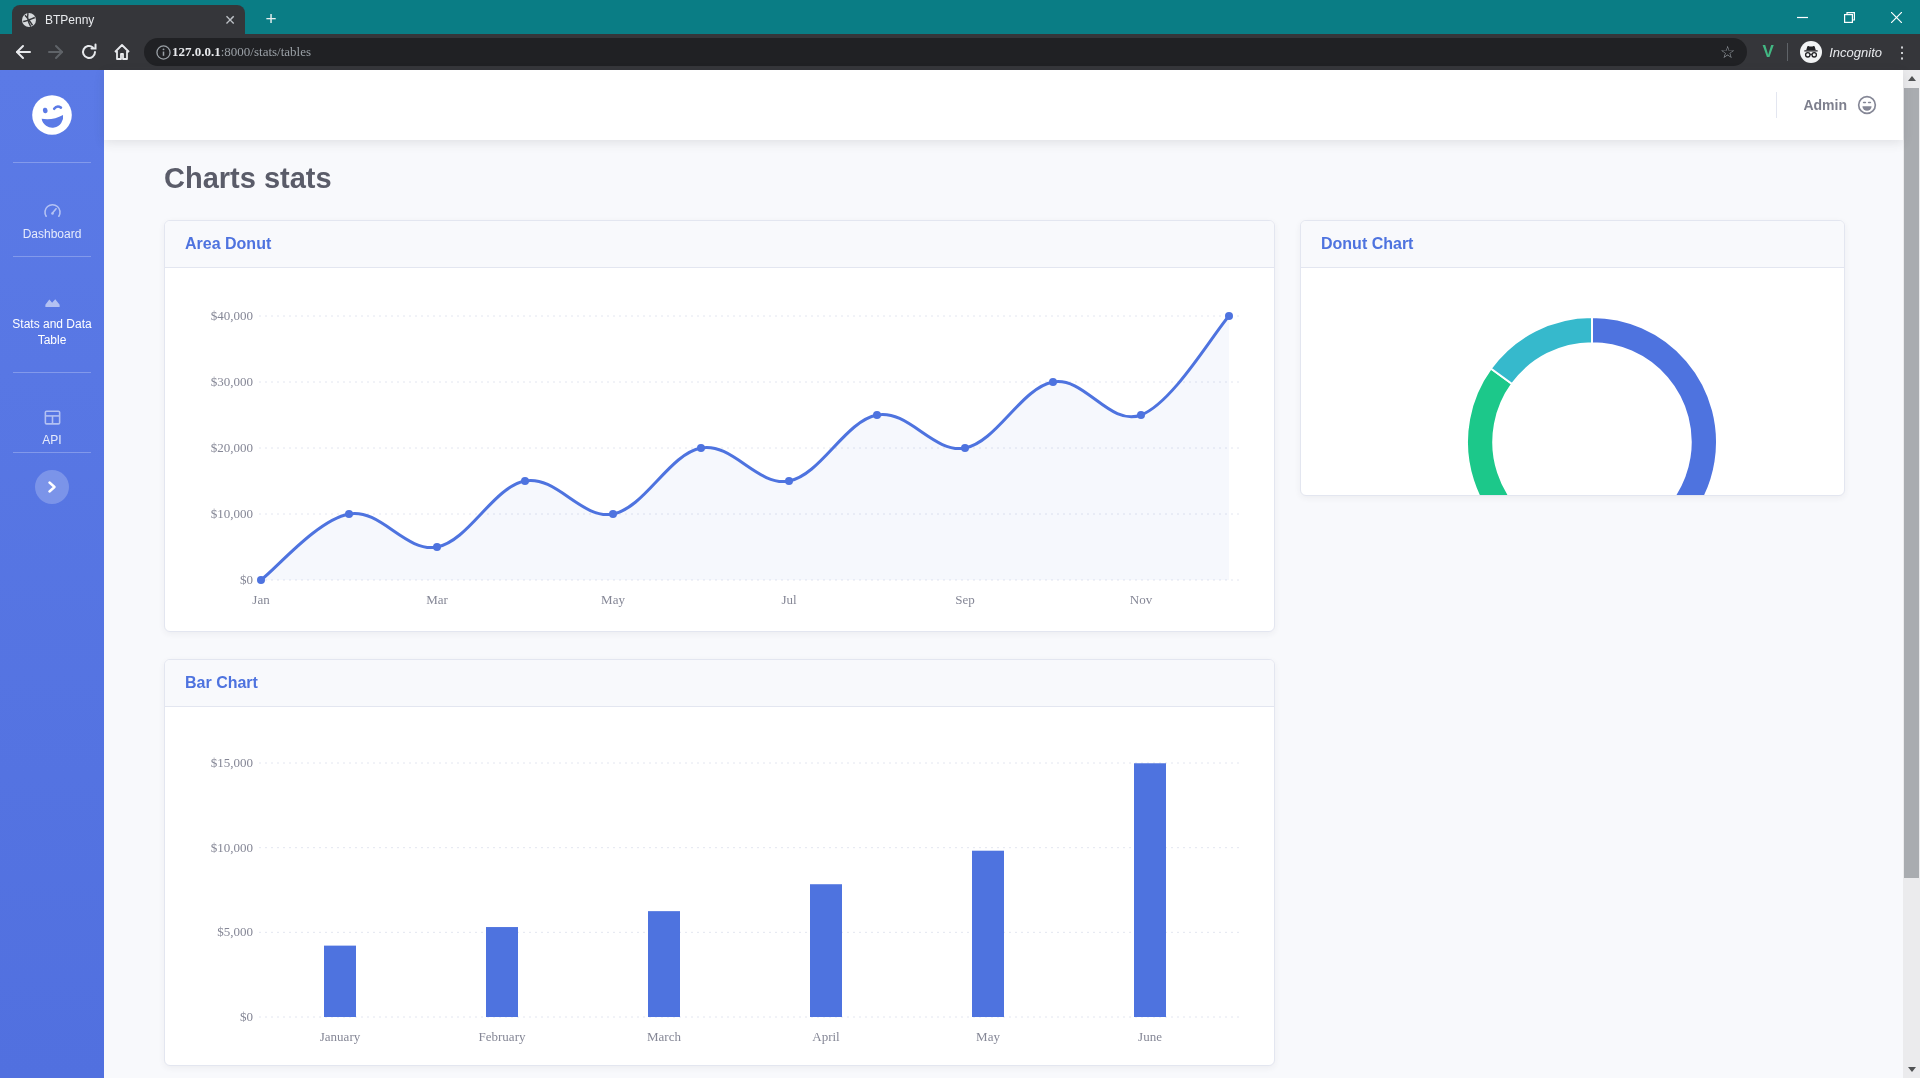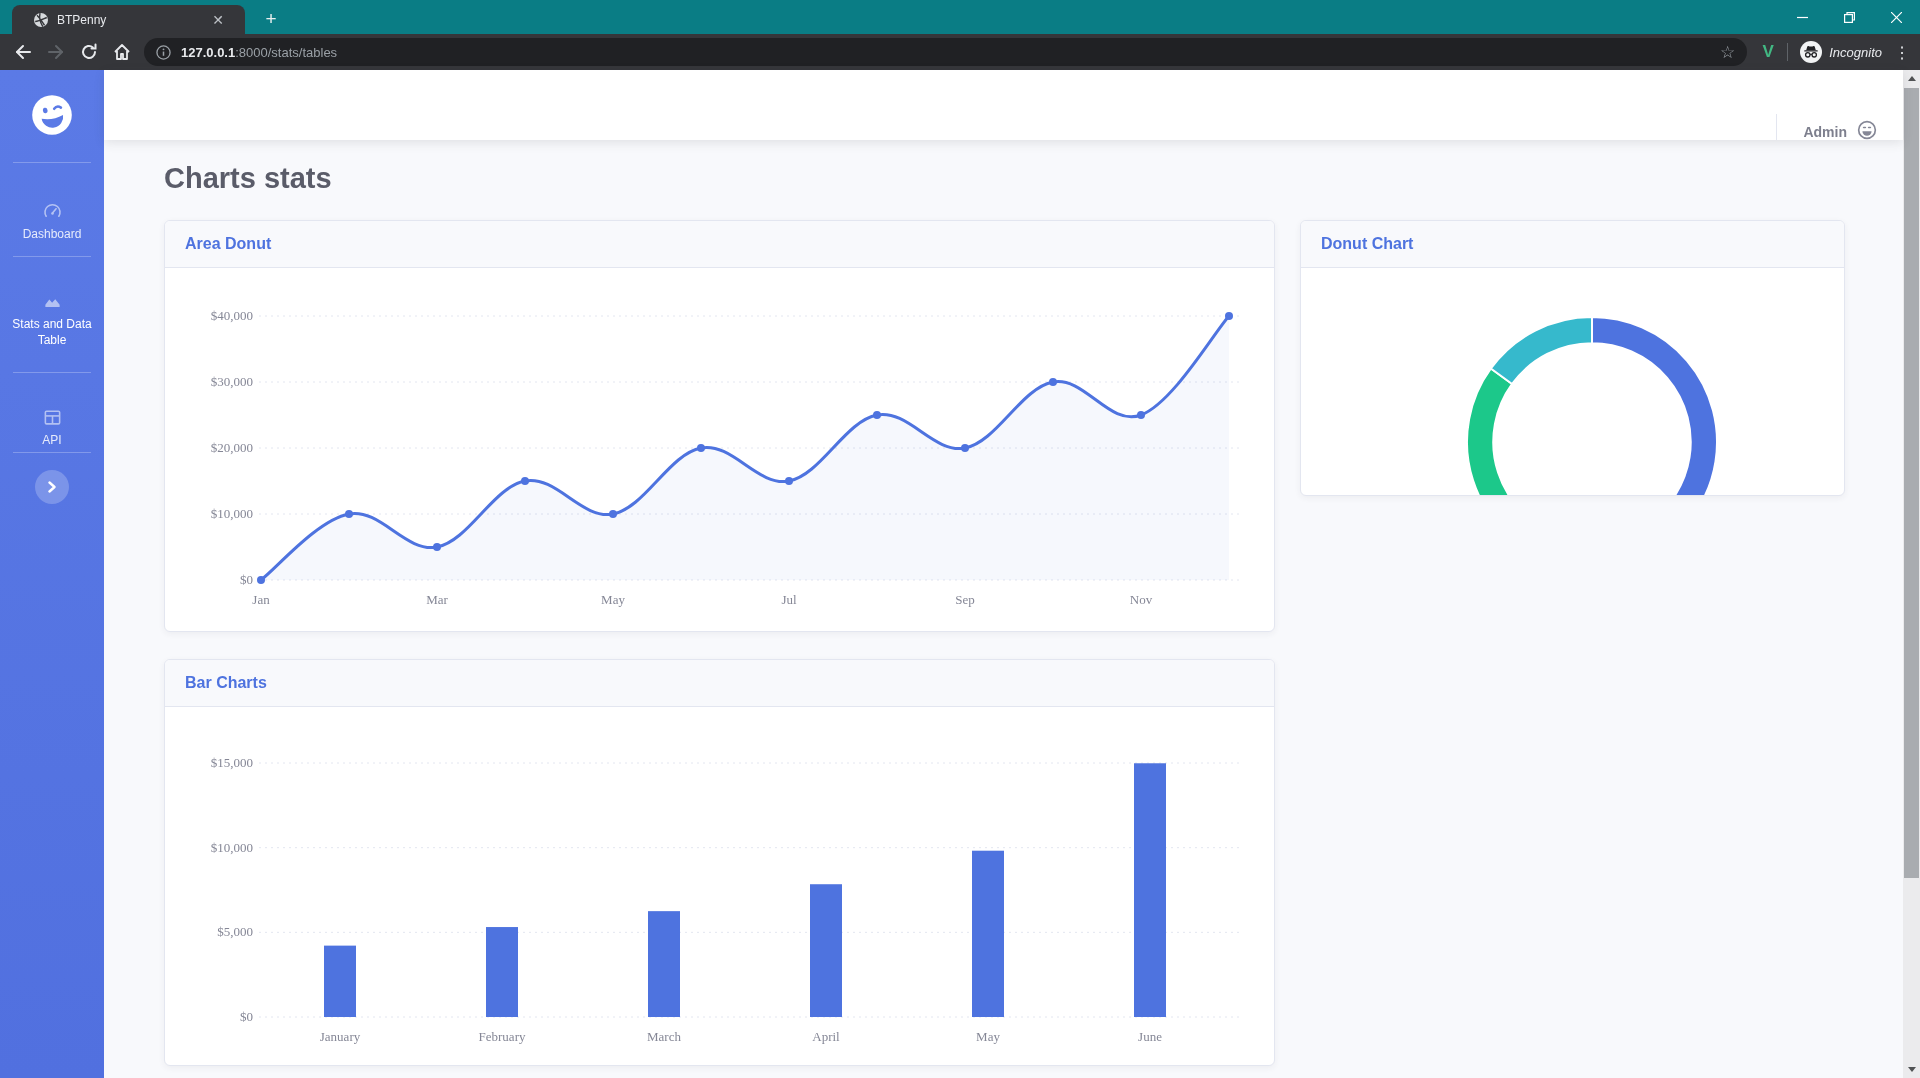--- a/index.html
+++ b/index.html
@@ -3,34 +3,34 @@
 <meta charset="utf-8">
 <style>
   * { margin:0; padding:0; box-sizing:border-box; }
   html,body { width:1920px; height:1078px; overflow:hidden; background:#f8f9fc;
               font-family:"Liberation Sans", sans-serif; }
   .screen { position:relative; width:1920px; height:1078px; overflow:hidden; }
 
   
   .titlebar { position:absolute; left:0; top:0; width:100%; height:34px; background:#0a7d85; }
   .tab { position:absolute; left:12px; top:5px; width:233px; height:29px; background:#35363a;
-         border-radius:8px 8px 0 0; display:flex; align-items:center; padding:0 21px; gap:8px; }
+         border-radius:8px 8px 0 0; display:flex; align-items:center; padding:0 9px; gap:8px; }
   .tab-title { color:#e8eaed; font-size:12px; flex:1; white-space:nowrap; overflow:hidden; }
   .tab-close { color:#bdc1c6; font-size:14px; line-height:1; cursor:pointer; }
   .newtab { position:absolute; left:260px; top:9px; width:22px; height:22px; color:#e8f0ef;
             font-size:19px; line-height:20px; text-align:center; border-radius:50%; }
   .win-controls { position:absolute; right:0; top:0; height:34px; display:flex; }
   .win-btn { width:47px; height:34px; display:flex; align-items:center; justify-content:center; color:#fff; }
 
   .toolbar { position:absolute; left:0; top:34px; width:100%; height:36px; background:#35363a;
              display:flex; align-items:center; padding:0 6px; }
   .nav-btn { width:31px; height:31px; border-radius:50%; display:flex; align-items:center;
              justify-content:center; flex:0 0 auto; margin:0 1px; }
   .omnibox { flex:1 1 auto; height:28px; background:#202124; border-radius:14px; margin:0 6px;
-             display:flex; align-items:center; padding:0 12px; gap:10px; min-width:0; }
+             display:flex; align-items:center; padding:0 12px; gap:1px; min-width:0;font-family:Liberation Serif, serif; }
   .url { font-size:13px; color:#9aa0a6; flex:1; white-space:nowrap; overflow:hidden; }
   .url .host { color:#e8eaed; font-weight:bold; }
   .star { color:#9aa0a6; font-size:17px; }
   .ext-v { color:#42b883; font-weight:bold; font-size:17px; width:30px; text-align:center; }
   .tb-sep { width:1px; height:18px; background:#5f6368; margin:0 4px; }
   .incog { display:flex; align-items:center; gap:7px; margin:0 8px;font-style:italic; }
   .incog-txt { color:#e8eaed; font-size:13px; }
   .menu-dots { color:#e8eaed; font-size:16px; width:24px; text-align:center; letter-spacing:0; }
 
   
@@ -48,21 +48,21 @@
   .sb-div { position:absolute; left:13px; right:13px; height:1px; background:rgba(255,255,255,0.25); }
   .nav-item { position:absolute; left:0; width:104px; text-align:center; padding:10px 5px; cursor:pointer; }
   .nav-item .ic { opacity:0.55; display:block; margin:0 auto 5px; }
   .nav-label { font-size:12px; color:rgba(255,255,255,0.85); line-height:1.35; }
   .nav-active .nav-label { color:#ffffff; }
   .sb-toggle { position:absolute; left:35px; top:400px; width:34px; height:34px; border-radius:50%;
                background:rgba(255,255,255,0.22); display:flex; align-items:center; justify-content:center; cursor:pointer; }
 
   .topbar { position:absolute; left:104px; top:70px; width:1799px; height:70px; background:#fff;
             box-shadow:0 3px 10px rgba(58,59,69,0.12); z-index:2; }
-  .topbar-user { position:absolute; right:26px; top:0; height:70px; display:flex; align-items:flex-end; gap:10px; cursor:pointer; }
+  .topbar-user { position:absolute; right:26px; top:0; height:70px; display:flex; align-items:center; gap:10px; cursor:pointer; }
   .topbar-sep { width:1px; height:26px; background:#e3e6f0; margin-right:16px; }
   .user-name { color:#7d7f8d; font-size:14px; font-weight:bold; }
 
   .content { position:absolute; left:104px; top:140px; width:1799px; height:938px; background:#f8f9fc; }
   .page-title { position:absolute; left:60px; top:22px; font-size:29px; font-weight:700; color:#5a5c69; }
 
   .card { position:absolute; background:#fff; border:1px solid #e3e6f0; border-radius:6px;
           box-shadow:0 2px 6px rgba(58,59,69,0.06); overflow:hidden; }
   .card-hd { height:47px; background:#f8f9fc; border-bottom:1px solid #e3e6f0;
              display:flex; align-items:center; padding:0 20px; }
@@ -282,21 +282,21 @@
         <svg id="donutChart" width="503" height="300" viewBox="0 0 503 300">
             <path d="M 271.00 39.00 A 125 125 0 1 1 232.37 282.88 L 240.48 257.92 A 98.75 98.75 0 1 0 271.00 65.25 Z" fill="#4e73df" stroke="#ffffff" stroke-width="2" stroke-linejoin="round"></path>
             <path d="M 232.37 282.88 A 125 125 0 0 1 169.87 90.53 L 191.11 105.96 A 98.75 98.75 0 0 0 240.48 257.92 Z" fill="#1cc88a" stroke="#ffffff" stroke-width="2" stroke-linejoin="round"></path>
             <path d="M 169.87 90.53 A 125 125 0 0 1 271.00 39.00 L 271.00 65.25 A 98.75 98.75 0 0 0 191.11 105.96 Z" fill="#36b9cc" stroke="#ffffff" stroke-width="2" stroke-linejoin="round"></path>
           </svg>
       </div>
     </div>
 
     <div class="card card-bar">
       <div class="card-hd">
-        <span class="card-title">Bar Charts</span>
+        <span class="card-title">Bar Chart</span>
       </div>
       <div class="card-bd">
         <svg id="barChart" width="1069" height="338" viewBox="0 0 1069 338">
             <line x1="74" x2="1054" y1="300" y2="300" stroke="#e3e6f0" stroke-width="1" stroke-dasharray="2 4"></line>
             <text x="68" y="304" fill="#858796" font-size="13" text-anchor="end">$0</text>
             <line x1="74" x2="1054" y1="215.33333333333334" y2="215.33333333333334" stroke="#e3e6f0" stroke-width="1" stroke-dasharray="2 4"></line>
             <text x="68" y="219.33333333333334" fill="#858796" font-size="13" text-anchor="end">$5,000</text>
             <line x1="74" x2="1054" y1="130.66666666666669" y2="130.66666666666669" stroke="#e3e6f0" stroke-width="1" stroke-dasharray="2 4"></line>
             <text x="68" y="134.66666666666669" fill="#858796" font-size="13" text-anchor="end">$10,000</text>
             <line x1="74" x2="1054" y1="46" y2="46" stroke="#e3e6f0" stroke-width="1" stroke-dasharray="2 4"></line>

